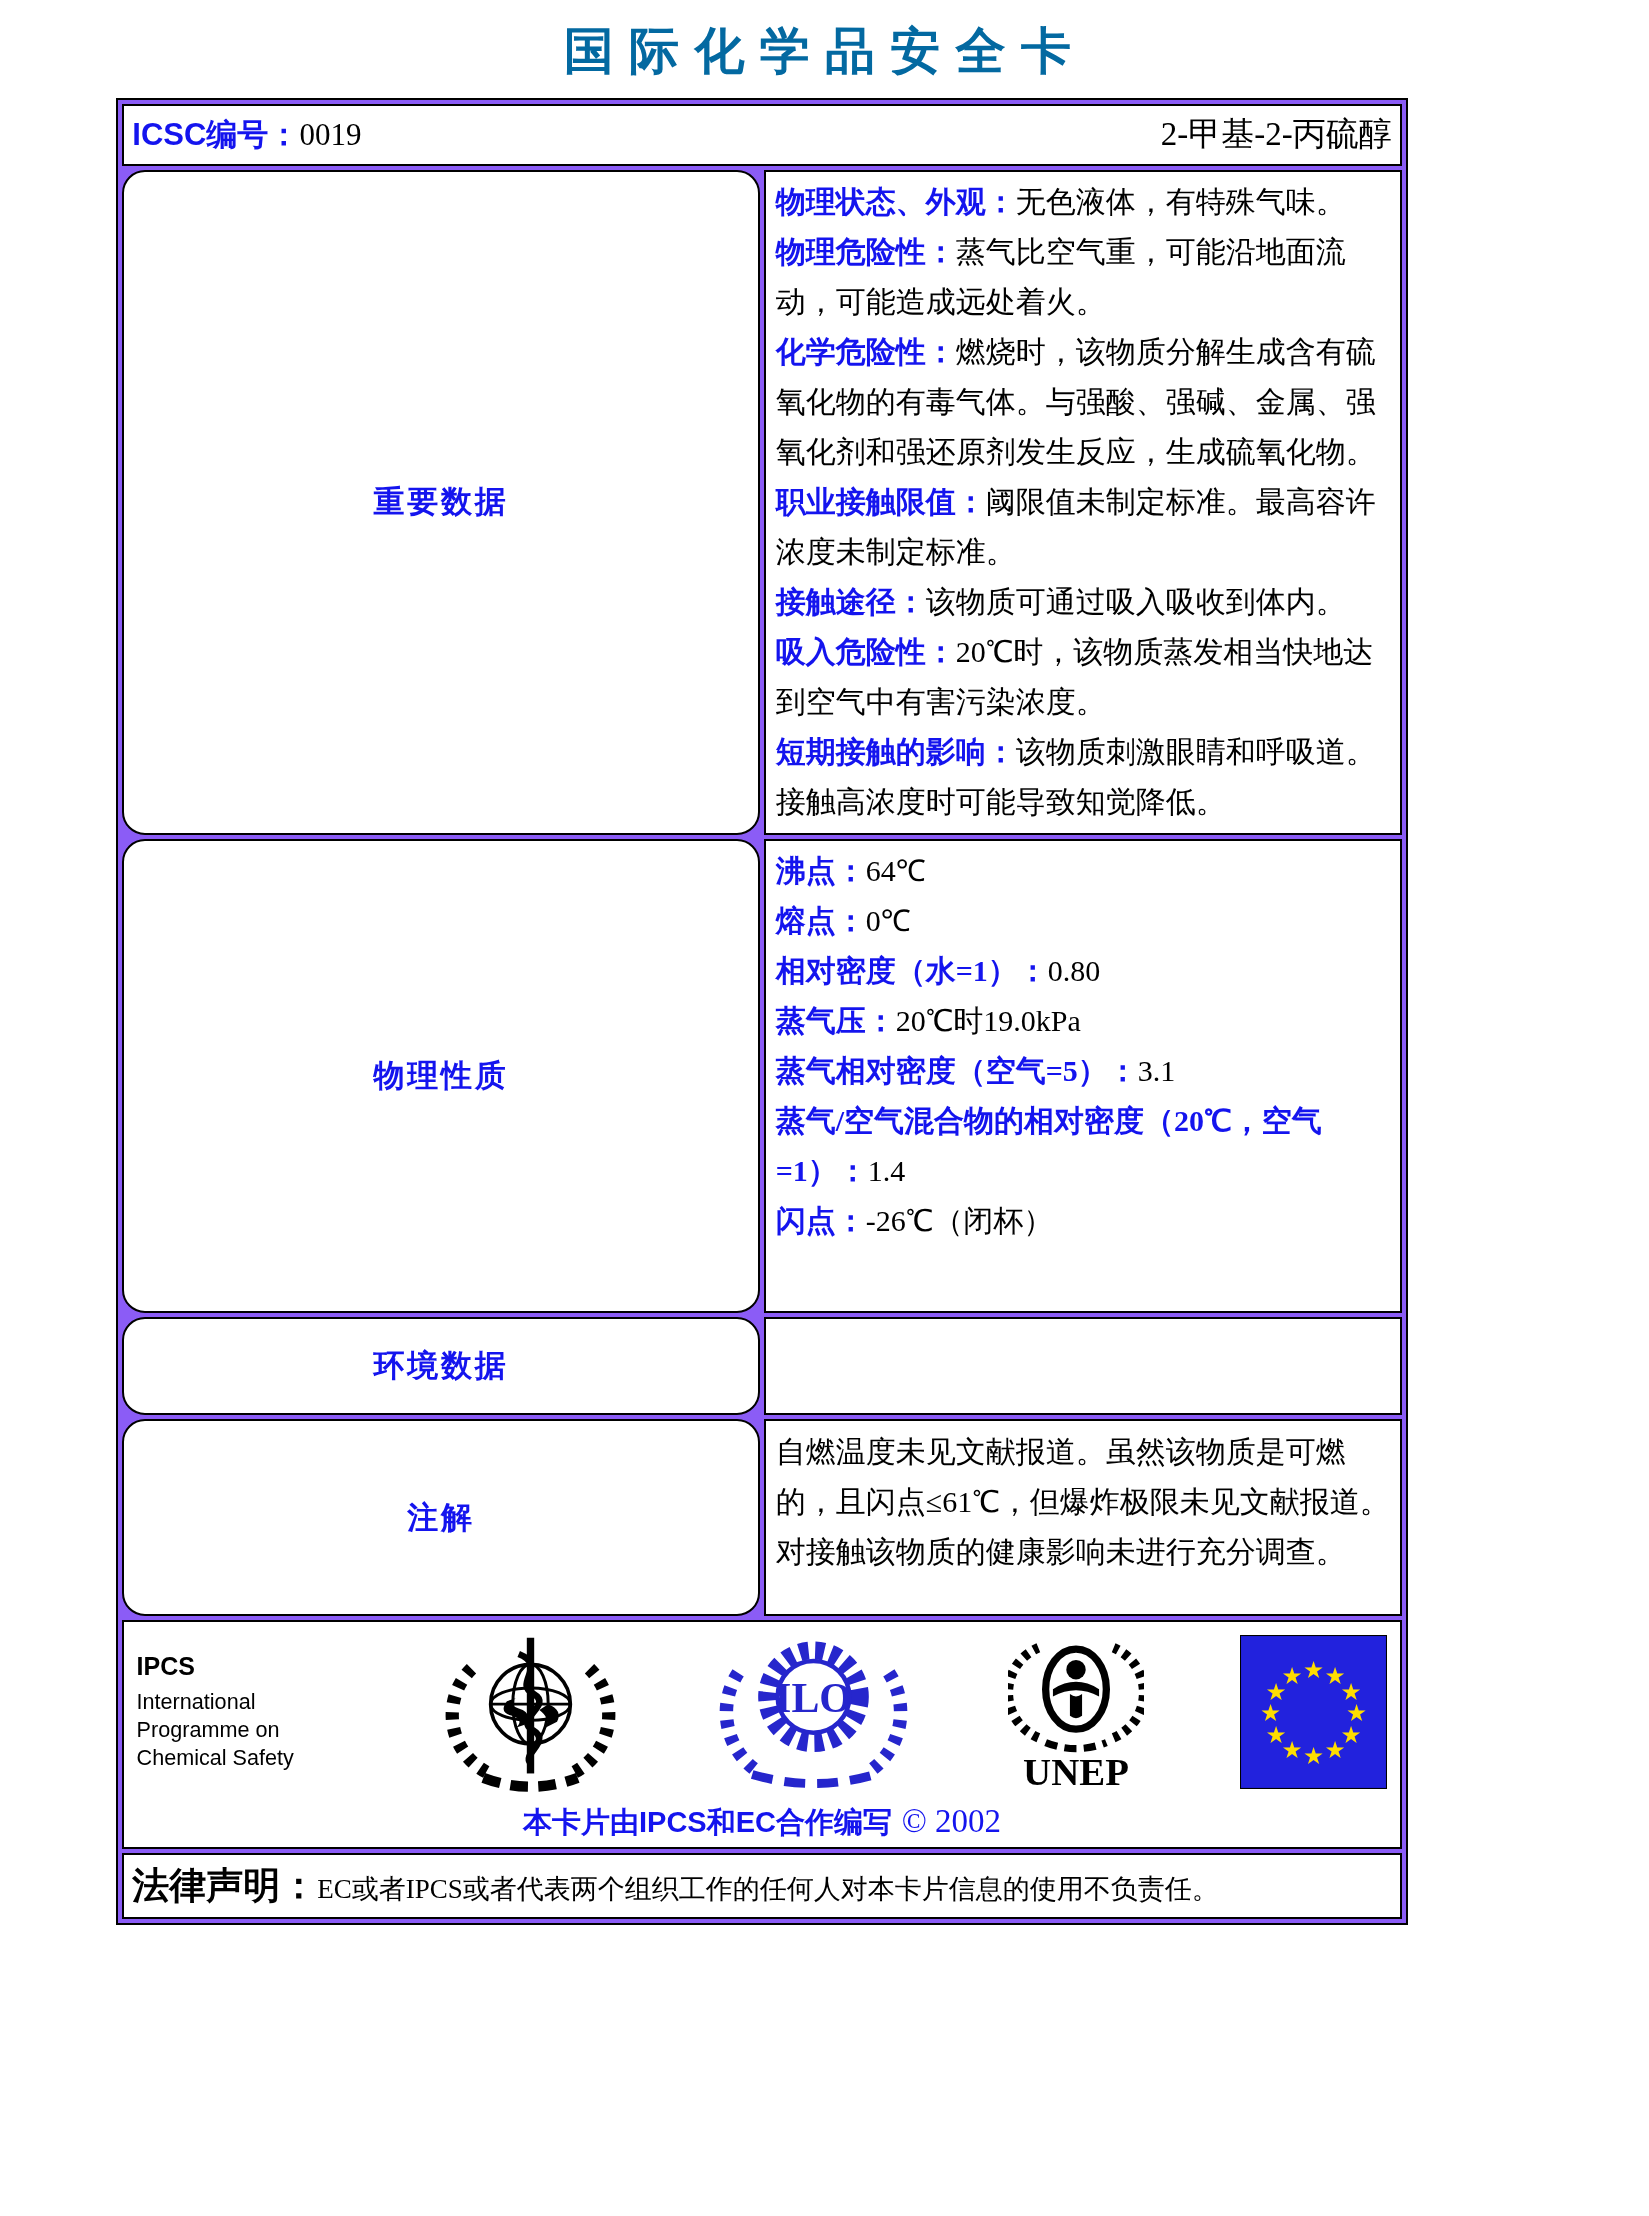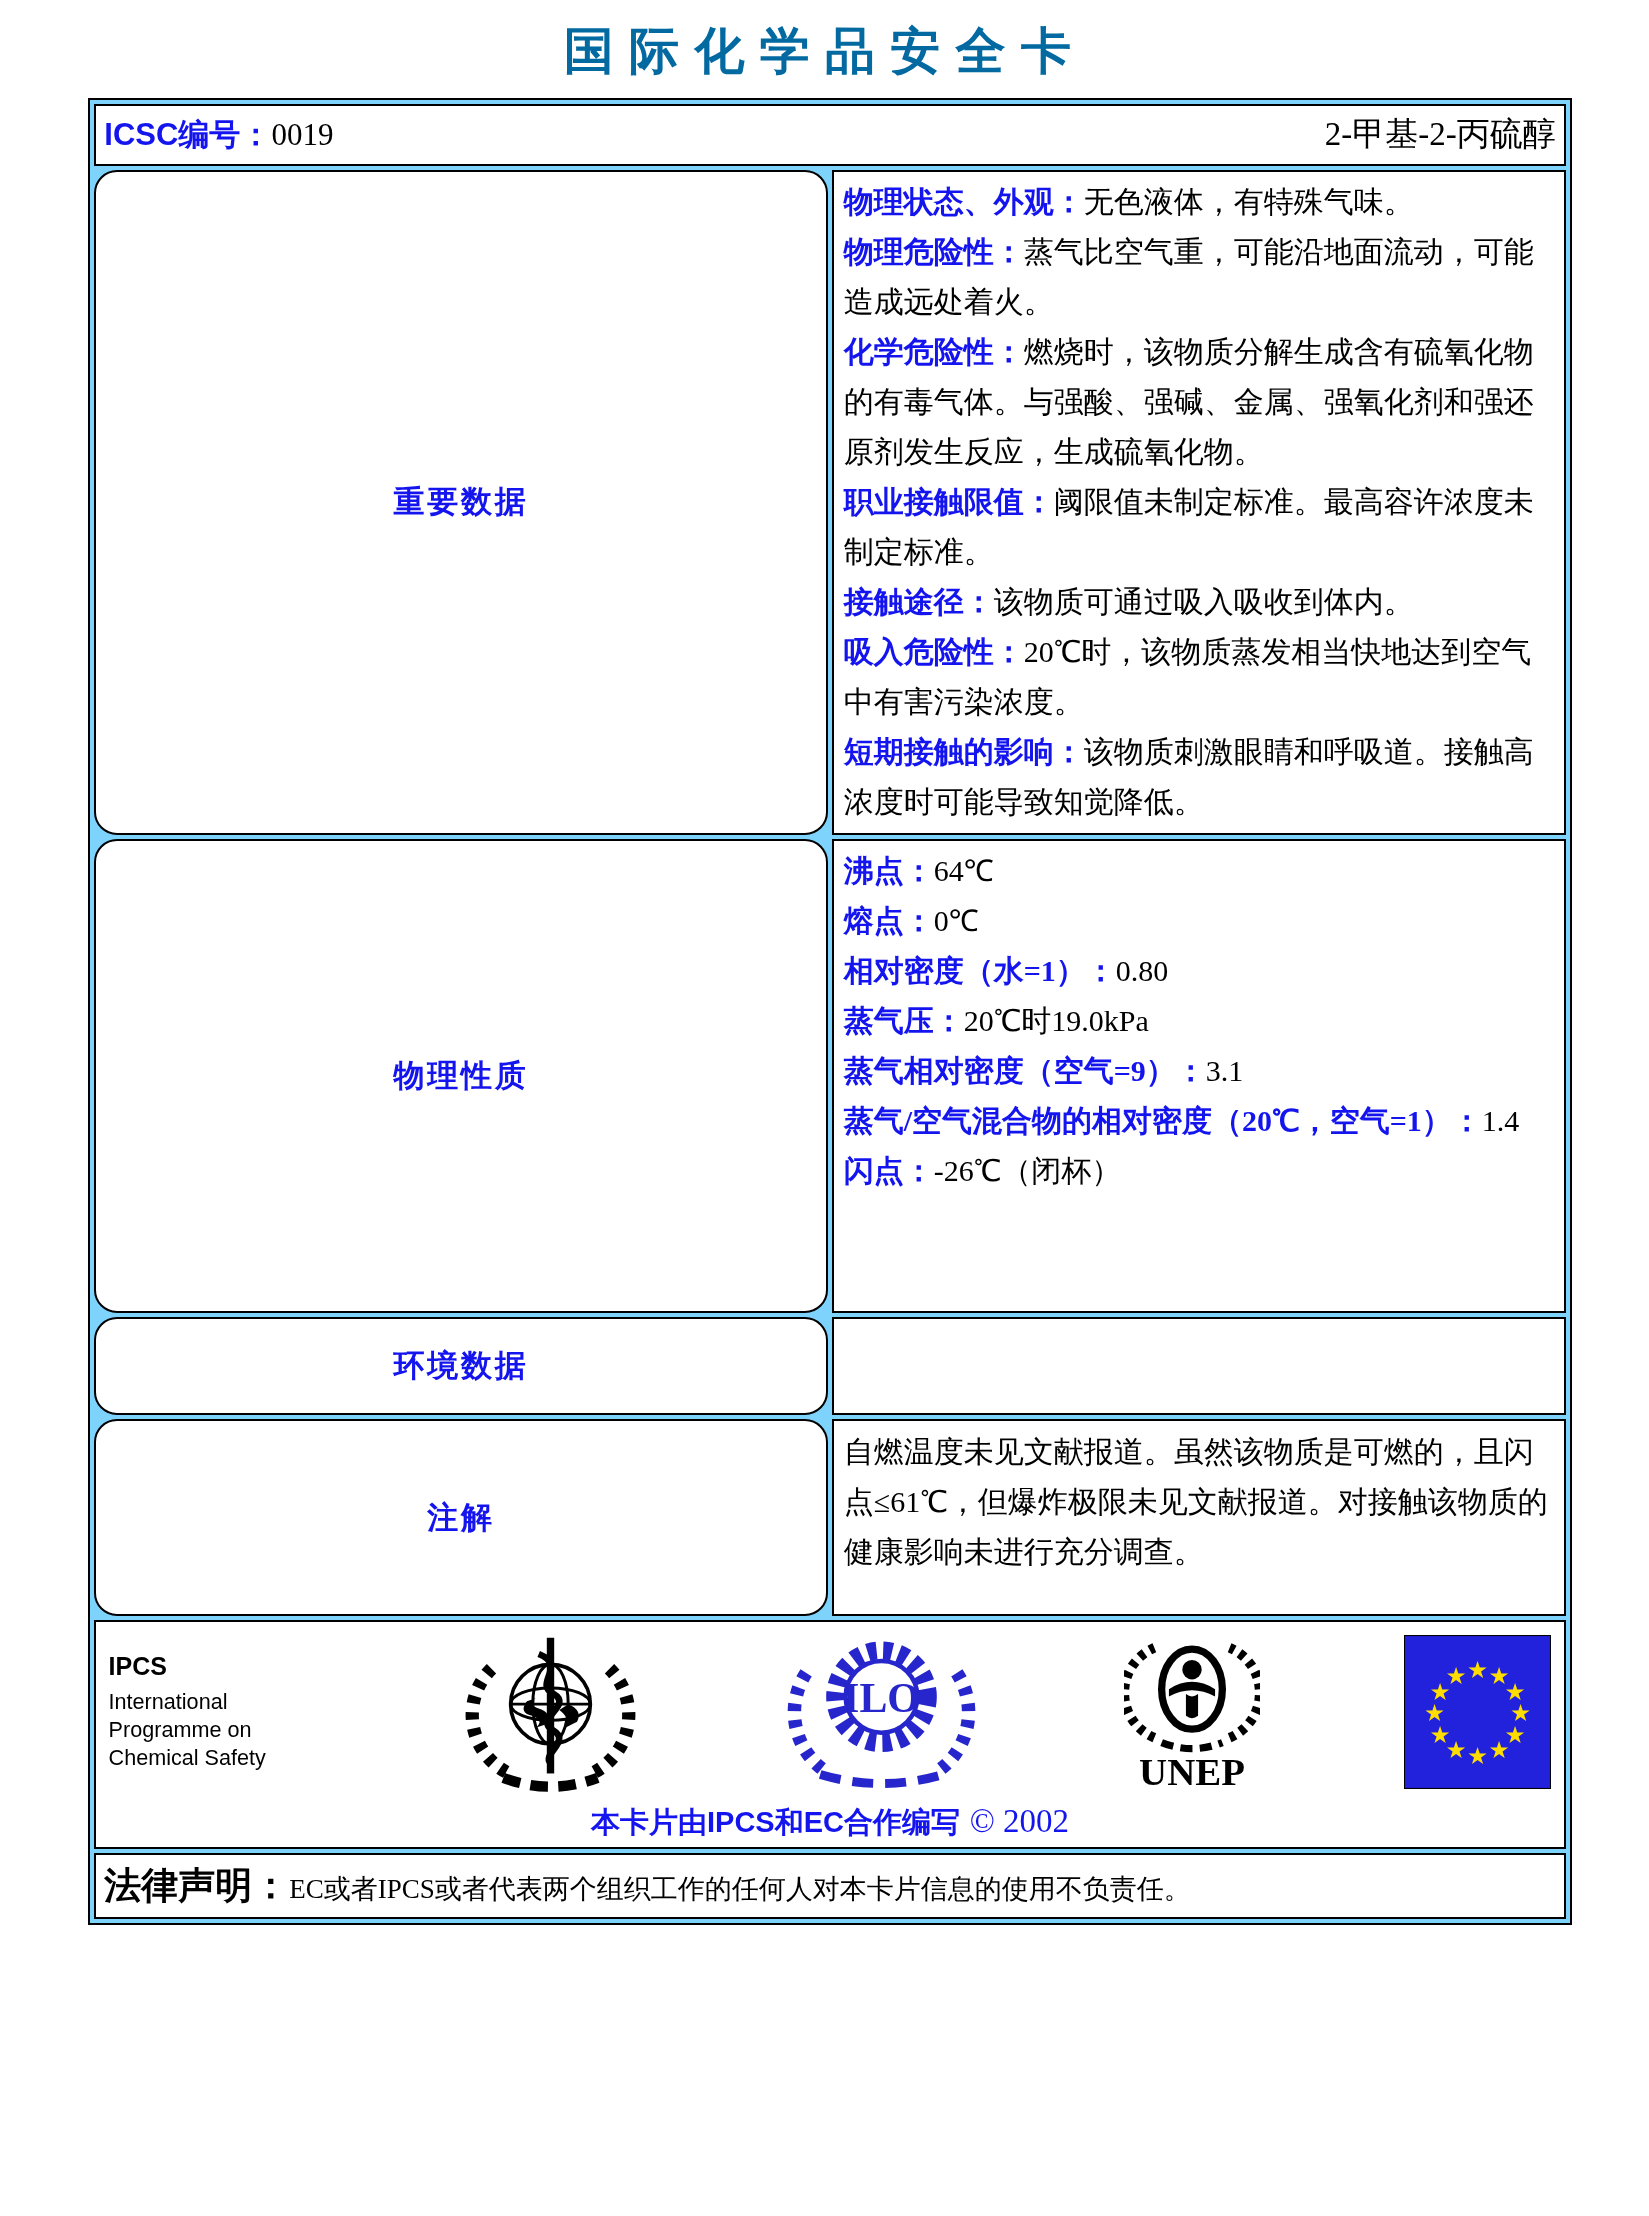--- a/index.html
+++ b/index.html
@@ -6,22 +6,22 @@
   body{width:1650px;min-height:2216px;position:relative;font-family:"Liberation Serif",serif;color:#000;}
 
   .page-title{
     margin:18px 0 12.5px 0;text-align:center;
     font-family:"Liberation Sans",sans-serif;font-weight:900;
     font-size:50px;letter-spacing:15.3px;color:#0369a1;
   }
 
   table.card{
     border-collapse:separate;border-spacing:4.9px;
-    border:2.8px solid #000;background:#7dd3fc;
-    margin-left:88px;width:1484px;table-layout:fixed;
+    border:2.8px solid #000;background:#8b5cf6;
+    margin-left:116px;width:1292px;table-layout:fixed;
   }
   td{border:2.1px solid #000;background:#fff;vertical-align:top;}
 
   td.head-cell{height:58px;vertical-align:middle;padding:0 8.3px;}
   .head-flex{display:flex;justify-content:space-between;align-items:center;}
   .icsc-label{font-family:"Liberation Sans",sans-serif;font-weight:bold;color:#1414ee;font-size:31px;}
   .icsc-number{font-size:31px;color:#000;}
   .chem-name{font-size:33px;color:#000;}
 
   td.label-cell{
@@ -86,21 +86,21 @@
     </td>
   </tr>
 
   <tr>
     <td class="label-cell">物理性质</td>
     <td class="content-cell h-physical">
       <p><span class="lbl">沸点：</span><span>64℃</span></p>
       <p><span class="lbl">熔点：</span><span>0℃</span></p>
       <p><span class="lbl">相对密度（水=1）：</span><span>0.80</span></p>
       <p><span class="lbl">蒸气压：</span><span>20℃时19.0kPa</span></p>
-      <p><span class="lbl">蒸气相对密度（空气=9）：</span><span>3.1</span></p>
+      <p><span class="lbl">蒸气相对密度（空气=5）：</span><span>3.1</span></p>
       <p><span class="lbl">蒸气/空气混合物的相对密度（20℃，空气=1）：</span><span>1.4</span></p>
       <p><span class="lbl">闪点：</span><span>-26℃（闭杯）</span></p>
     </td>
   </tr>
 
   <tr>
     <td class="label-cell">环境数据</td>
     <td class="content-cell h-environment"></td>
   </tr>
 

